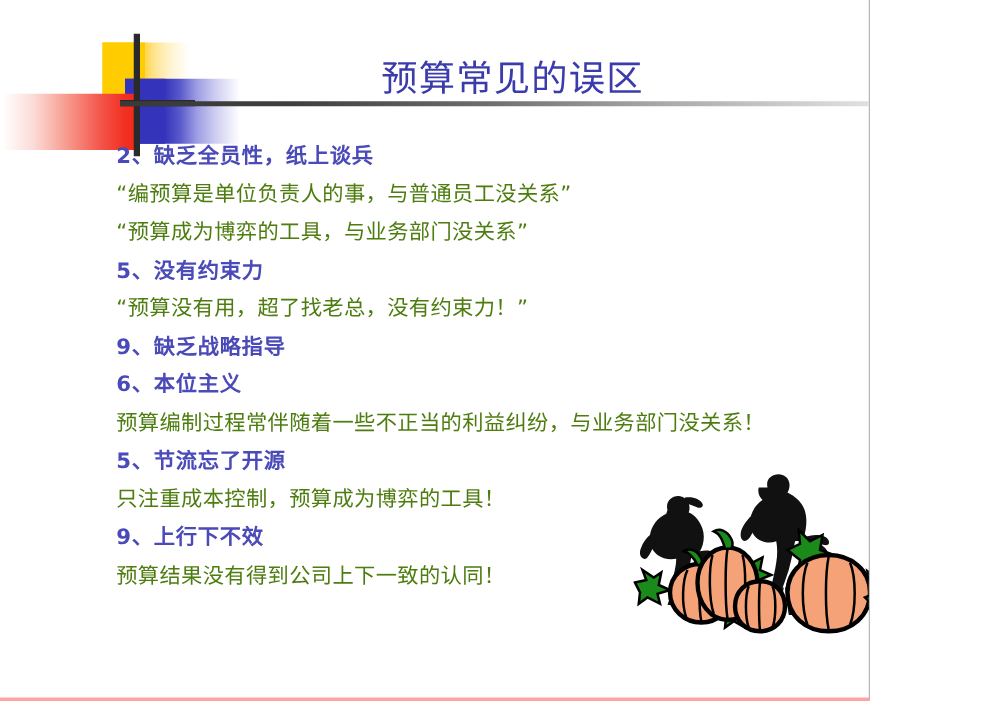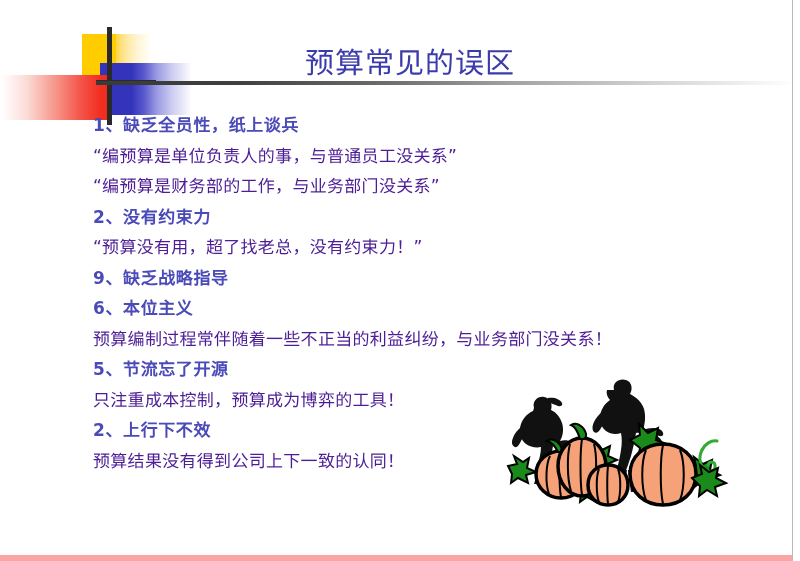--- a/index.html
+++ b/index.html
@@ -7,27 +7,27 @@
     margin: 0;
     padding: 0;
     background: #ffffff;
   }
   body {
     font-family: "DejaVu Sans", "Liberation Sans", sans-serif;
   }
 
   .slide {
     position: relative;
-    width: 793px;
+    width: 696px;
     height: 561px;
     background: #ffffff;
     overflow: hidden;
     box-sizing: border-box;
     border-right: 1px solid #b8b8b8;
-    border-bottom: 6px solid #fca5a5;
+    border-bottom: 3px solid #fca5a5;
     text-decoration: underline;
   }
 
   
   .logo {
     position: absolute;
     left: 60px;
     top: 25px;
     width: 130px;
     height: 100px;
@@ -122,21 +122,21 @@
 
   
   .body-text {
     position: absolute;
     left: 93px;
     top: 110px;
     width: 650px;
   }
   .line {
     white-space: nowrap;
-    color: #4c1d95;
+    color: #4d7c0f;
     font-size: 17px;
     line-height: 30.5px;
     letter-spacing: 0.3px;
   }
   .line.heading {
     font-weight: bold;
     color: #4a4ab8;
     letter-spacing: 0.6px;
   }
 
@@ -167,31 +167,31 @@
     <div class="sq sq-red"></div>
     <div class="cross-v"></div>
     <div class="cross-h"></div>
   </div>
 
   <div class="title">预算常见的误区</div>
 
   <div class="title-rule"></div>
 
   <div class="body-text">
-    <div class="line heading">1、缺乏全员性，纸上谈兵</div>
+    <div class="line heading">2、缺乏全员性，纸上谈兵</div>
     <div class="line">“编预算是单位负责人的事，与普通员工没关系”</div>
-    <div class="line">“编预算是财务部的工作，与业务部门没关系”</div>
-    <div class="line heading">2、没有约束力</div>
+    <div class="line">“预算成为博弈的工具，与业务部门没关系”</div>
+    <div class="line heading">5、没有约束力</div>
     <div class="line">“预算没有用，超了找老总，没有约束力！”</div>
     <div class="line heading">9、缺乏战略指导</div>
     <div class="line heading">6、本位主义</div>
     <div class="line">预算编制过程常伴随着一些不正当的利益纠纷，与业务部门没关系！</div>
     <div class="line heading">5、节流忘了开源</div>
     <div class="line">只注重成本控制，预算成为博弈的工具！</div>
-    <div class="line heading">2、上行下不效</div>
+    <div class="line heading">9、上行下不效</div>
     <div class="line">预算结果没有得到公司上下一致的认同！</div>
   </div>
 
   <div class="clipart">
     <svg viewBox="0 0 252 140" xmlns="http://www.w3.org/2000/svg">
 
       <g>
         <path d="M124,12 C122,4 130,0 136,2 C142,4 143,11 140,16
                  C146,19 152,24 154,31 C156,38 155,46 153,52
                  C158,50 164,49 169,51 C172,52 174,55 173,57

